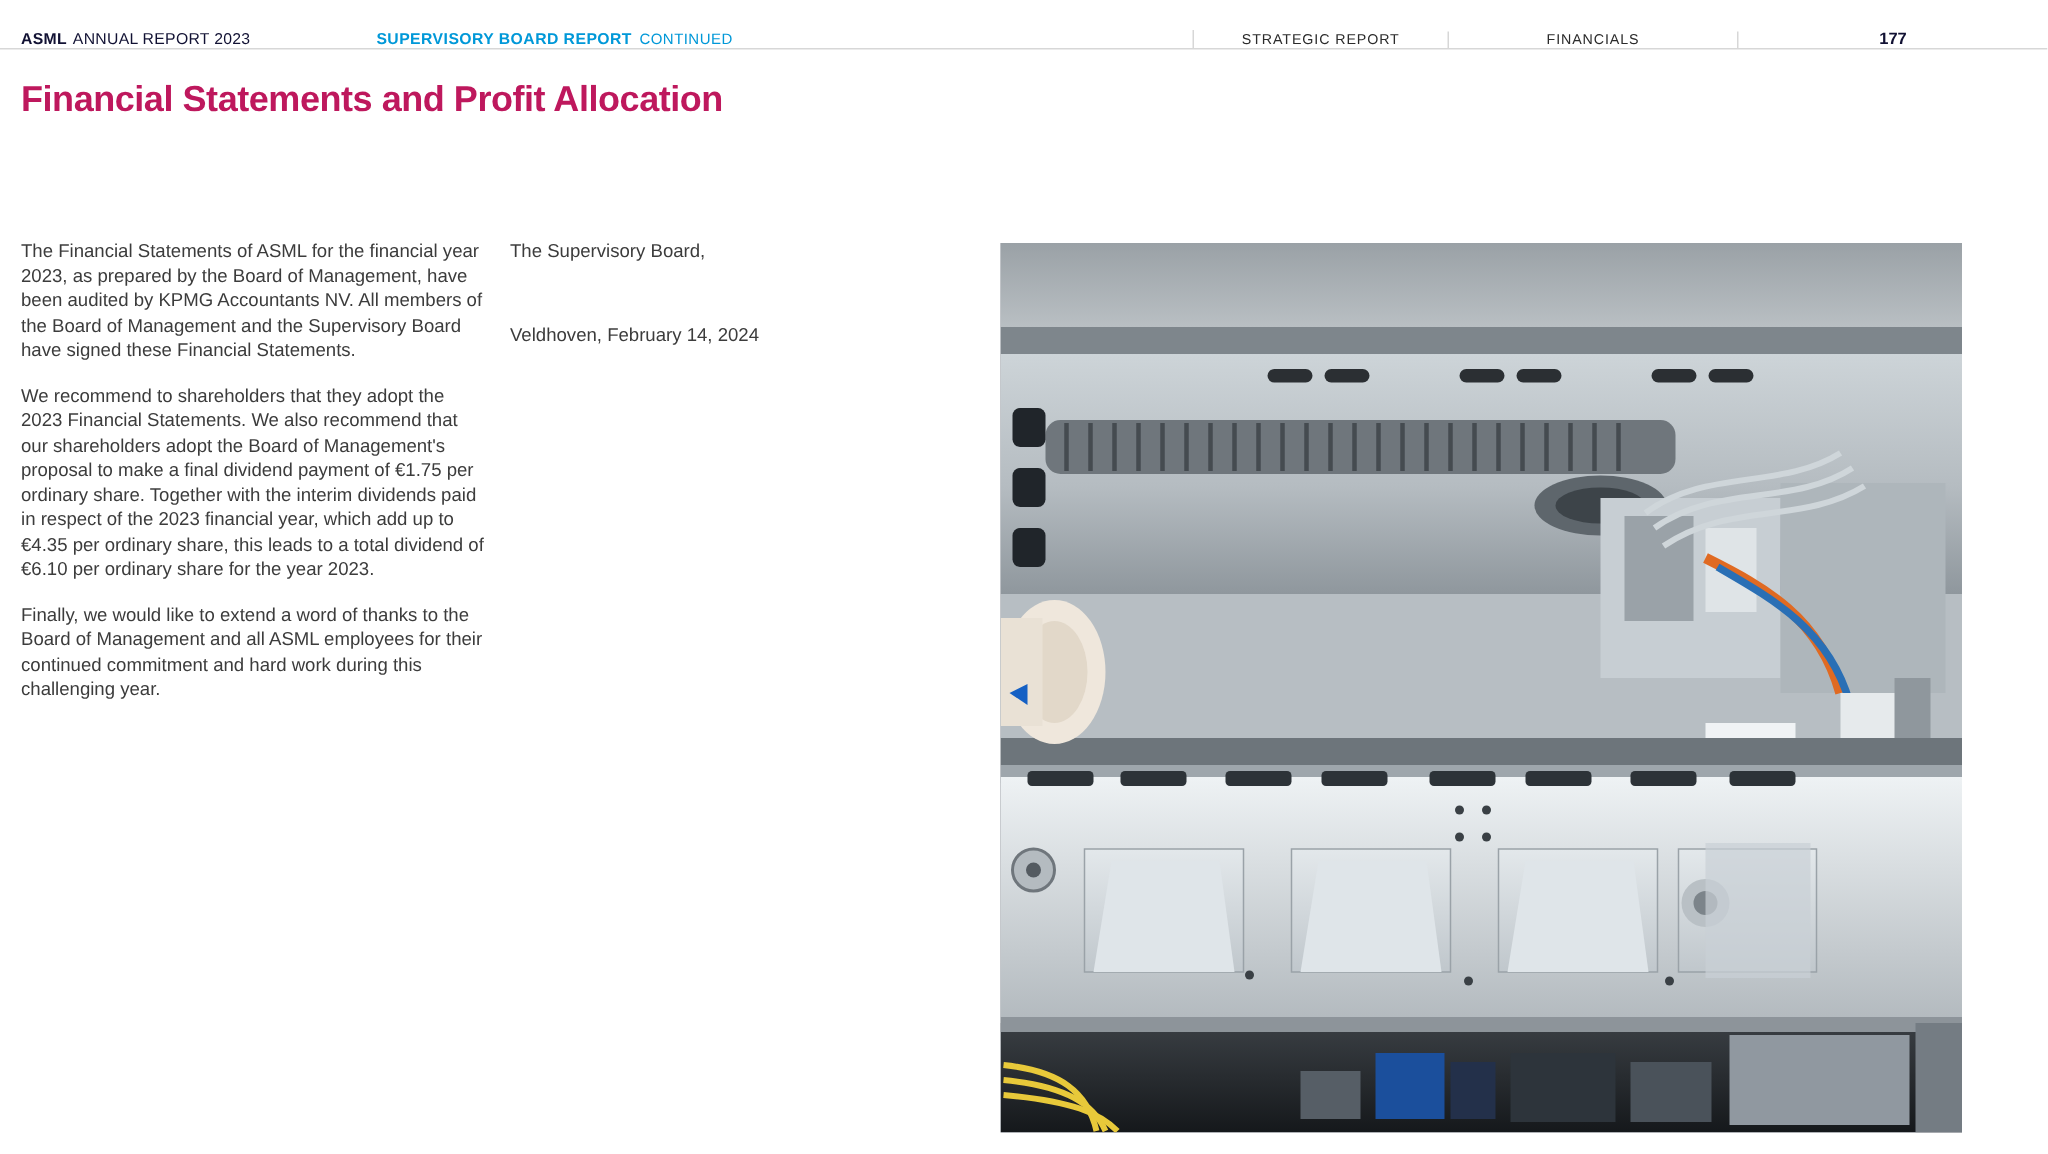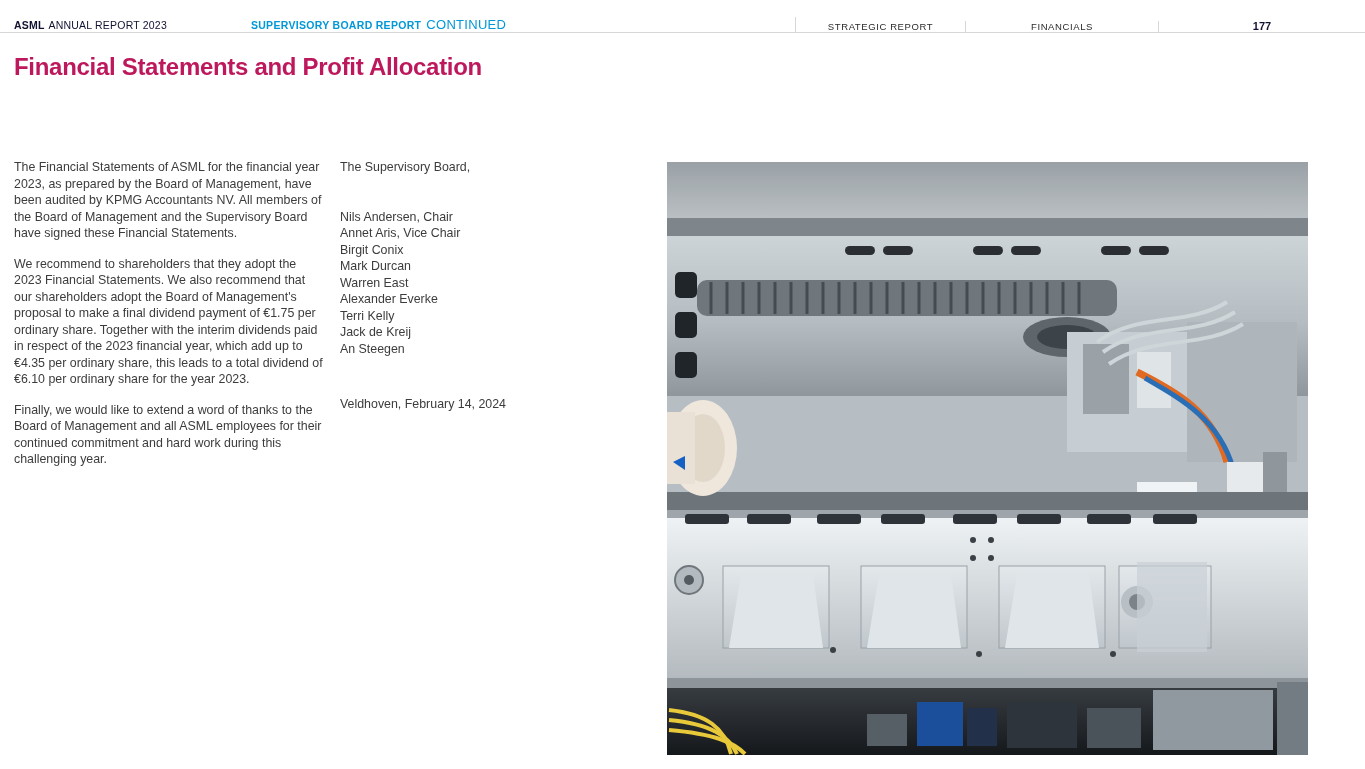--- a/index.html
+++ b/index.html
@@ -54,21 +54,21 @@
     margin-left: 4px;
   }
   .hl-sep { width: 84px; }
   .hl-section {
     font-size: 10.5px;
     font-weight: bold;
     color: #0098d8;
     letter-spacing: 0.3px;
   }
   .hl-continued {
-    font-size: 13px;
+    font-size: 10px;
     color: #0098d8;
     letter-spacing: 0.3px;
     margin-left: 5px;
   }
 
   .header-tab {
     flex: 0 0 auto;
     display: flex;
     align-items: center;
     justify-content: center;
@@ -169,31 +169,20 @@
   <h1 class="page-title">Financial Statements and Profit Allocation</h1>
 
   <div class="col-left">
     <p>The Financial Statements of ASML for the financial year 2023, as prepared by the Board of Management, have been audited by KPMG Accountants NV. All members of the Board of Management and the Supervisory Board have signed these Financial Statements.</p>
     <p>We recommend to shareholders that they adopt the 2023 Financial Statements. We also recommend that our shareholders adopt the Board of Management's proposal to make a final dividend payment of €1.75 per ordinary share. Together with the interim dividends paid in respect of the 2023 financial year, which add up to €4.35 per ordinary share, this leads to a total dividend of €6.10 per ordinary share for the year 2023.</p>
     <p>Finally, we would like to extend a word of thanks to the Board of Management and all ASML employees for their continued commitment and hard work during this challenging year.</p>
   </div>
 
   <div class="col-mid">
     <div class="sb-intro">The Supervisory Board,</div>
-    <ul class="sb-names">
-      <li>Nils Andersen, Chair</li>
-      <li>Annet Aris, Vice Chair</li>
-      <li>Birgit Conix</li>
-      <li>Mark Durcan</li>
-      <li>Warren East</li>
-      <li>Alexander Everke</li>
-      <li>Terri Kelly</li>
-      <li>Jack de Kreij</li>
-      <li>An Steegen</li>
-    </ul>
     <div class="sb-date">Veldhoven, February 14, 2024</div>
   </div>
 
   <div class="photo">
     <svg width="641" height="593" viewBox="0 0 641 593" xmlns="http://www.w3.org/2000/svg">
       <defs>
         <linearGradient id="gTop" x1="0" y1="0" x2="0" y2="1">
           <stop offset="0%" stop-color="#9aa1a6"></stop>
           <stop offset="100%" stop-color="#b9bfc3"></stop>
         </linearGradient>

